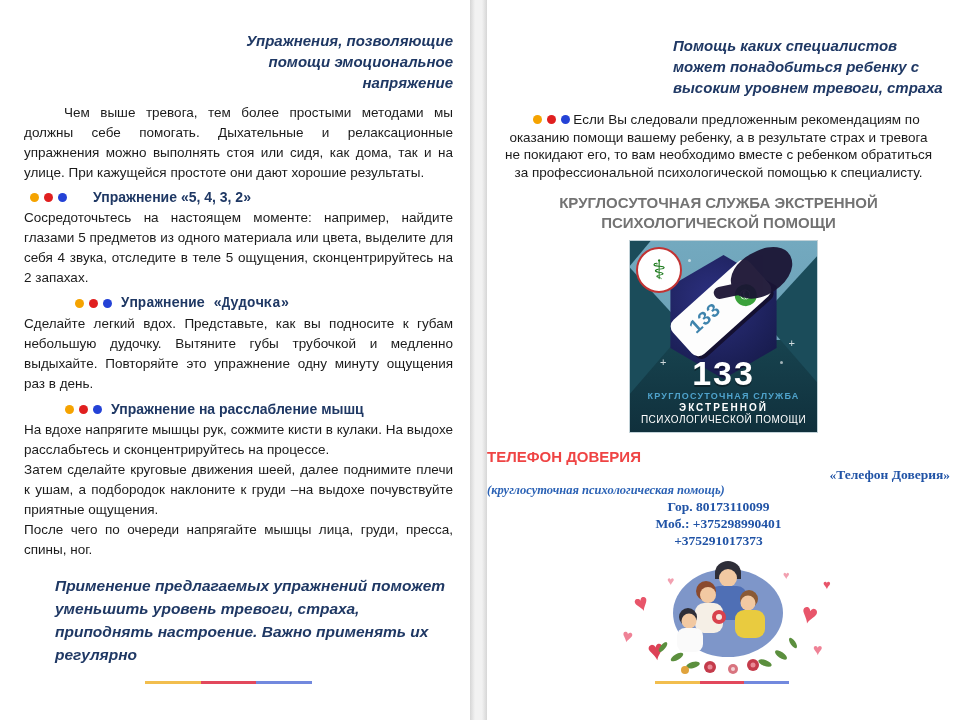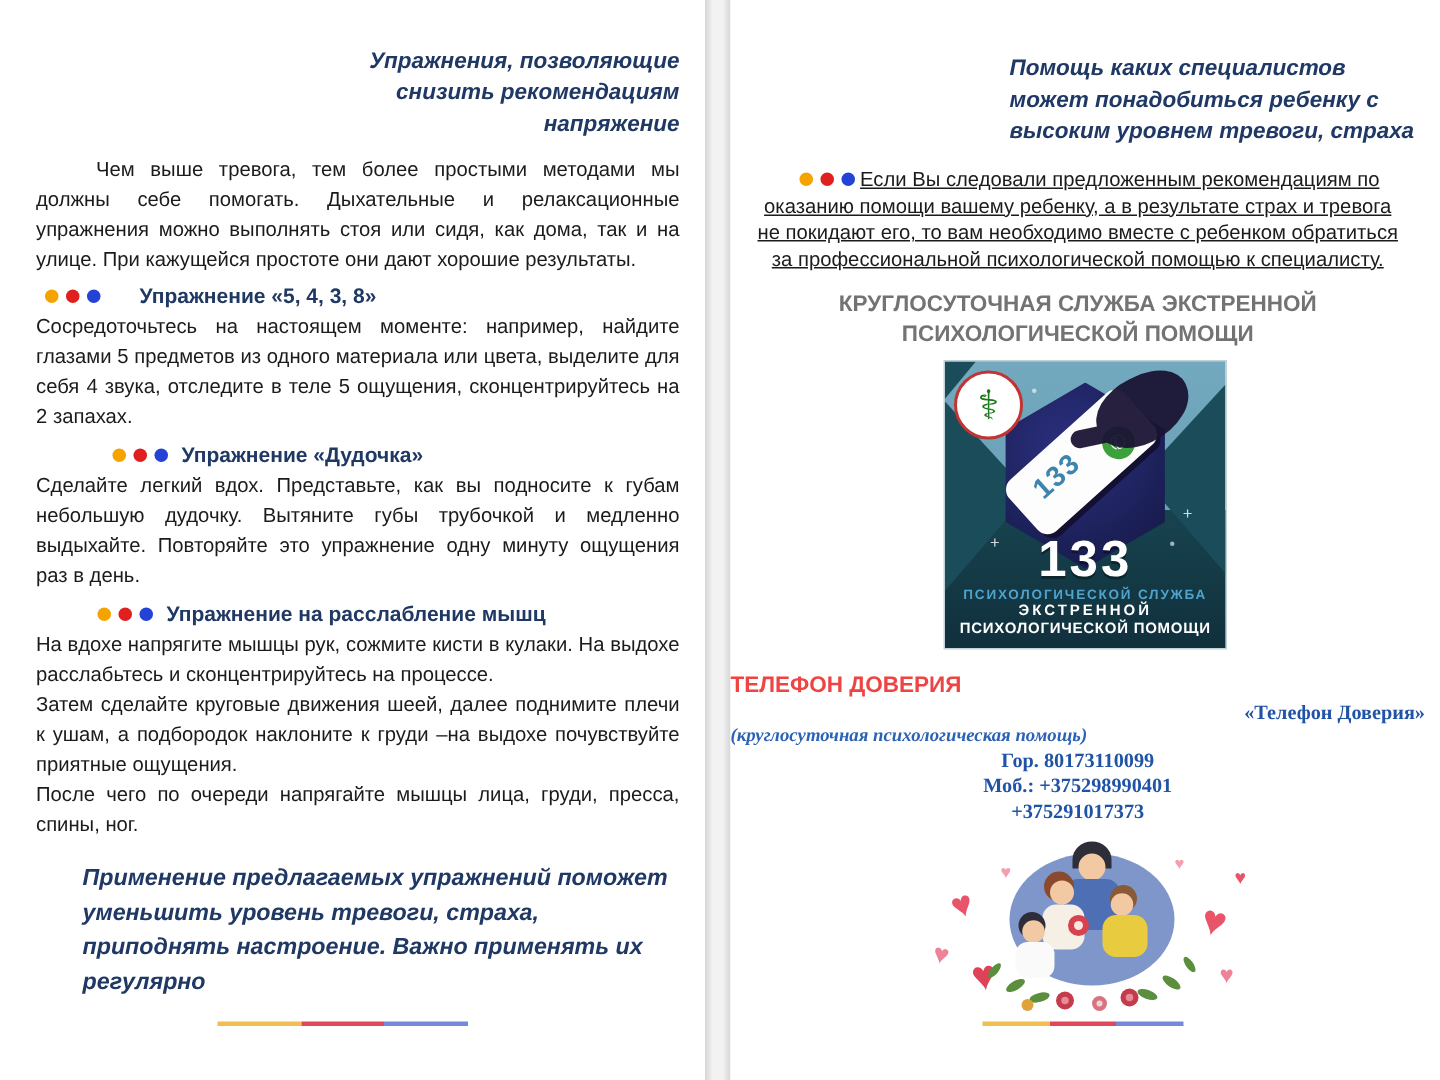--- a/index.html
+++ b/index.html
@@ -17,39 +17,39 @@
   .lp-intro{margin:10px 9px 0 14px;text-indent:40px;text-align:justify;
             font-size:13.5px;line-height:20px;}
   .ex-row{display:flex;align-items:center;}
   .dots{display:inline-flex;gap:5px;align-items:center;flex:none;}
   .dots i{width:9px;height:9px;border-radius:50%;display:block;}
   .dots .d1{background:#F5A300;}
   .dots .d2{background:#E01F1F;}
   .dots .d3{background:#2442D6;}
   .ex-title{font-weight:bold;font-size:14px;color:#1F3864;}
   .row1{margin:6px 0 0 20px;gap:26px;}
-  .row2{margin:7px 0 0 65px;gap:9px;}
+  .row2{margin:7px 0 0 65px;gap:9px;font-family:Liberation Mono, monospace;}
   .row3{margin:7px 0 0 55px;gap:9px;}
   .lp-body{margin:3px 9px 0 14px;text-align:justify;font-size:13.5px;line-height:20px;
            white-space:pre-line;}
   .lp-footer{margin:14px 9px 0 45px;text-align:left;font-style:italic;font-weight:bold;
              font-size:15.5px;line-height:23px;color:#1F3864;}
   .tricolor{position:absolute;top:681px;height:3px;display:flex;}
   .tricolor i{flex:1;display:block;}
   .tricolor .ty{background:#F2BE4E;}
   .tricolor .trd{background:#E2485C;}
   .tricolor .tb{background:#7289DE;}
   .tl-line{left:135px;width:167px;}
   .tr-line{left:168px;width:134px;}
 
   
   .rp-title{margin:35px 0 0 186px;width:272px;text-align:left;
             font-style:italic;font-weight:bold;font-size:15px;line-height:21px;color:#1F3864;}
   .rp-intro-wrap{position:relative;margin:13px auto 0;width:432px;}
-  .rp-intro{text-align:center;text-indent:56px;font-size:13.5px;line-height:17.5px;margin:1px;text-decoration:underline;}
+  .rp-intro{text-align:center;text-indent:56px;font-size:13.5px;line-height:17.5px;margin:1px;}
   .rp-dots{position:absolute;left:30px;top:4px;}
   .rp-green{margin:12px auto 0;width:380px;text-align:center;font-weight:bold;
             font-size:15px;line-height:20px;color:#737373;}
 
   
   .card133{position:relative;margin:8px 0 0 143px;width:187px;height:191px;overflow:hidden;
            background:linear-gradient(180deg,#73A9BF 0%,#6BA0B6 52%,#17434F 52%,#10303C 100%);
            box-shadow:0 0 0 1px #c2d2d8;}
   .tri{position:absolute;inset:0;}
   .tri-left{background:#1B4C5A;clip-path:polygon(0 14%,0 80%,30% 46%);}
@@ -79,48 +79,48 @@
   .p2{left:30px;bottom:64px;}
   .spark{position:absolute;width:3px;height:3px;border-radius:50%;background:rgba(255,255,255,.6);}
   .s1{right:34px;top:120px;}
   .s2{left:58px;top:18px;}
   .card-text{position:absolute;left:0;right:0;bottom:6px;text-align:center;z-index:4;}
   .card-num{font-size:34px;line-height:32px;font-weight:800;color:#fff;letter-spacing:2px;
             text-shadow:0 2px 0 rgba(0,0,0,.35);}
   .card-l1{margin-top:2px;font-size:9px;line-height:11px;font-weight:bold;color:#4FA3CC;
            letter-spacing:1.2px;}
   .card-l2{font-size:10px;line-height:12px;font-weight:bold;color:#fff;letter-spacing:2px;}
-  .card-l3{font-size:10px;line-height:12px;font-weight:bold;color:#fff;letter-spacing:.5px;text-align:center;}
+  .card-l3{font-size:10px;line-height:12px;font-weight:normal;color:#fff;letter-spacing:.5px;text-align:center;}
 
   
   .td-head{margin-top:16px;text-align:left;font-weight:bold;font-size:15px;color:#ef4444;}
   .td-sub{margin-top:2px;text-align:right;font-family:"Liberation Serif",serif;
           font-weight:bold;font-size:13.5px;color:#2053A6;}
   .td-note{text-align:left;font-family:"Liberation Serif",serif;font-style:italic;
            font-weight:bold;font-size:12.5px;color:#2B62B5;}
   .td-phone{text-align:center;font-family:"Liberation Serif",serif;font-weight:bold;
             font-size:13.5px;line-height:17px;color:#2053A6;}
   .family{display:block;margin:6px 0 0 128px;width:230px;height:130px;}
 </style>
 </head>
 <body>
 
 <div class="canvas">
 
   <div class="page page-left">
-    <h1 class="lp-title">Упражнения, позволяющие снизить рекомендациям напряжение</h1>
+    <h1 class="lp-title">Упражнения, позволяющие помощи эмоциональное напряжение</h1>
     <p class="lp-intro">Чем выше тревога, тем более простыми методами мы должны себе помогать. Дыхательные и релаксационные упражнения можно выполнять стоя или сидя, как дома, так и на улице. При кажущейся простоте они дают хорошие результаты.</p>
 
     <div class="ex-row row1">
       <span class="dots">
           <i class="d1"></i>
           <i class="d2"></i>
           <i class="d3"></i>
         </span>
-      <span class="ex-title">Упражнение «5, 4, 3, 8»</span>
+      <span class="ex-title">Упражнение «5, 4, 3, 2»</span>
     </div>
     <p class="lp-body">Сосредоточьтесь на настоящем моменте: например, найдите глазами 5 предметов из одного материала или цвета, выделите для себя 4 звука, отследите в теле 5 ощущения, сконцентрируйтесь на 2 запахах.</p>
 
     <div class="ex-row row2">
       <span class="dots">
           <i class="d1"></i>
           <i class="d2"></i>
           <i class="d3"></i>
         </span>
       <span class="ex-title">Упражнение «Дудочка»</span>
@@ -178,21 +178,21 @@
           <span class="call-btn">✆</span>
         </div>
         <div class="hand"></div>
       </div>
       <div class="plus p1">+</div>
       <div class="plus p2">+</div>
       <div class="spark s1"></div>
       <div class="spark s2"></div>
       <div class="card-text">
         <div class="card-num">133</div>
-        <div class="card-l1">ПСИХОЛОГИЧЕСКОЙ СЛУЖБА</div>
+        <div class="card-l1">КРУГЛОСУТОЧНАЯ СЛУЖБА</div>
         <div class="card-l2">ЭКСТРЕННОЙ</div>
         <div class="card-l3">ПСИХОЛОГИЧЕСКОЙ ПОМОЩИ</div>
       </div>
     </div>
 
     <div class="td-head">ТЕЛЕФОН ДОВЕРИЯ</div>
     <div class="td-sub">«Телефон Доверия»</div>
     <div class="td-note">(круглосуточная психологическая помощь)</div>
     <div class="td-phone">Гор. 80173110099</div>
     <div class="td-phone">Моб.: +375298990401</div>

